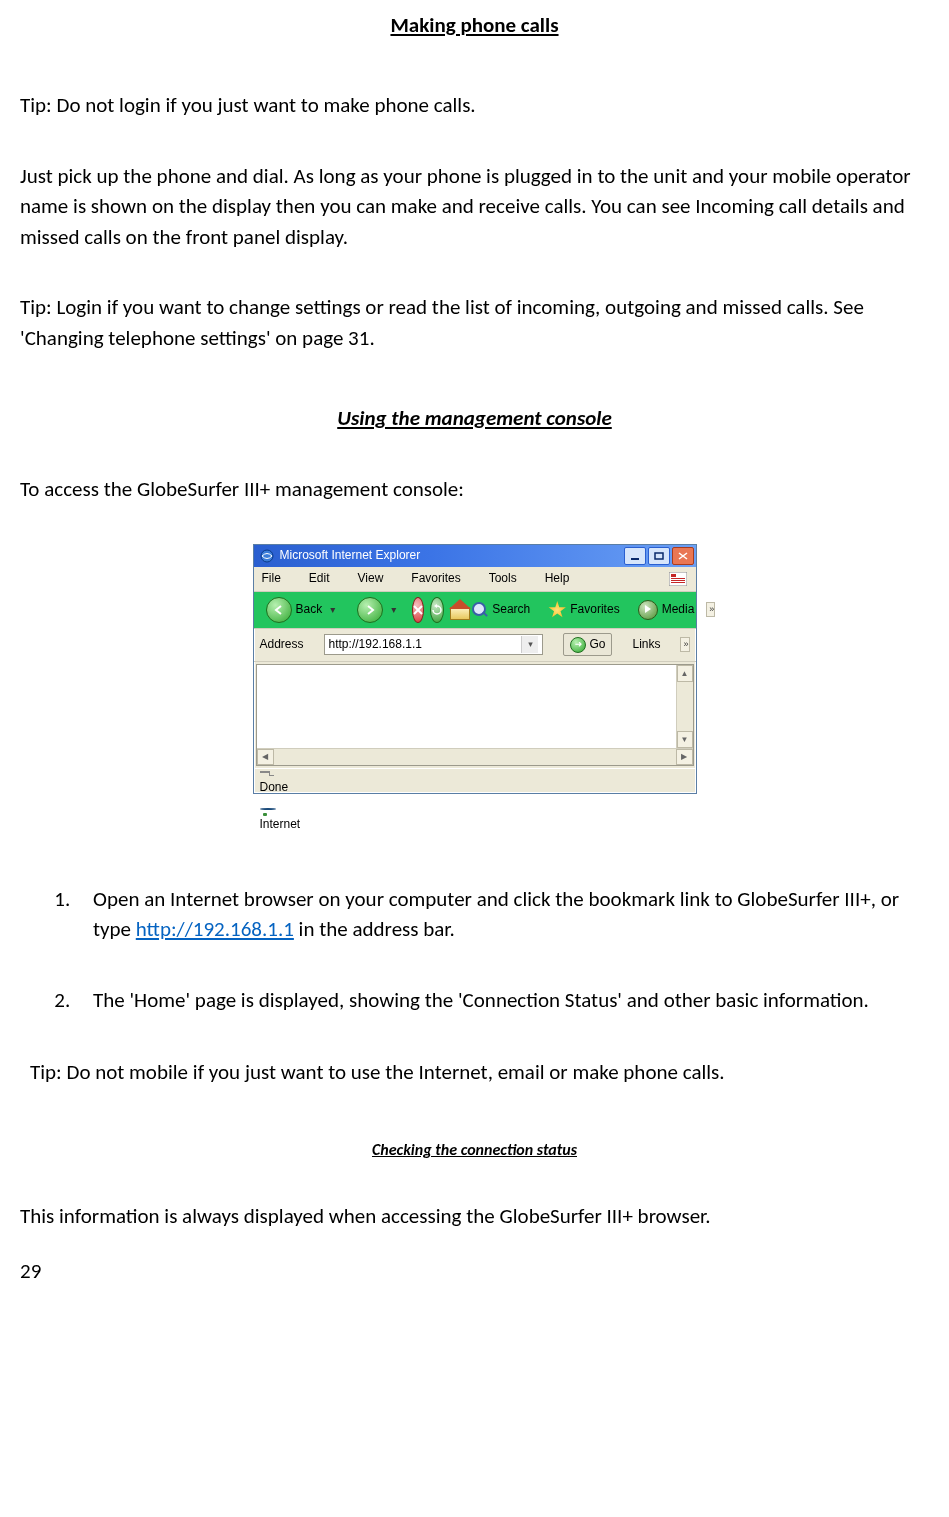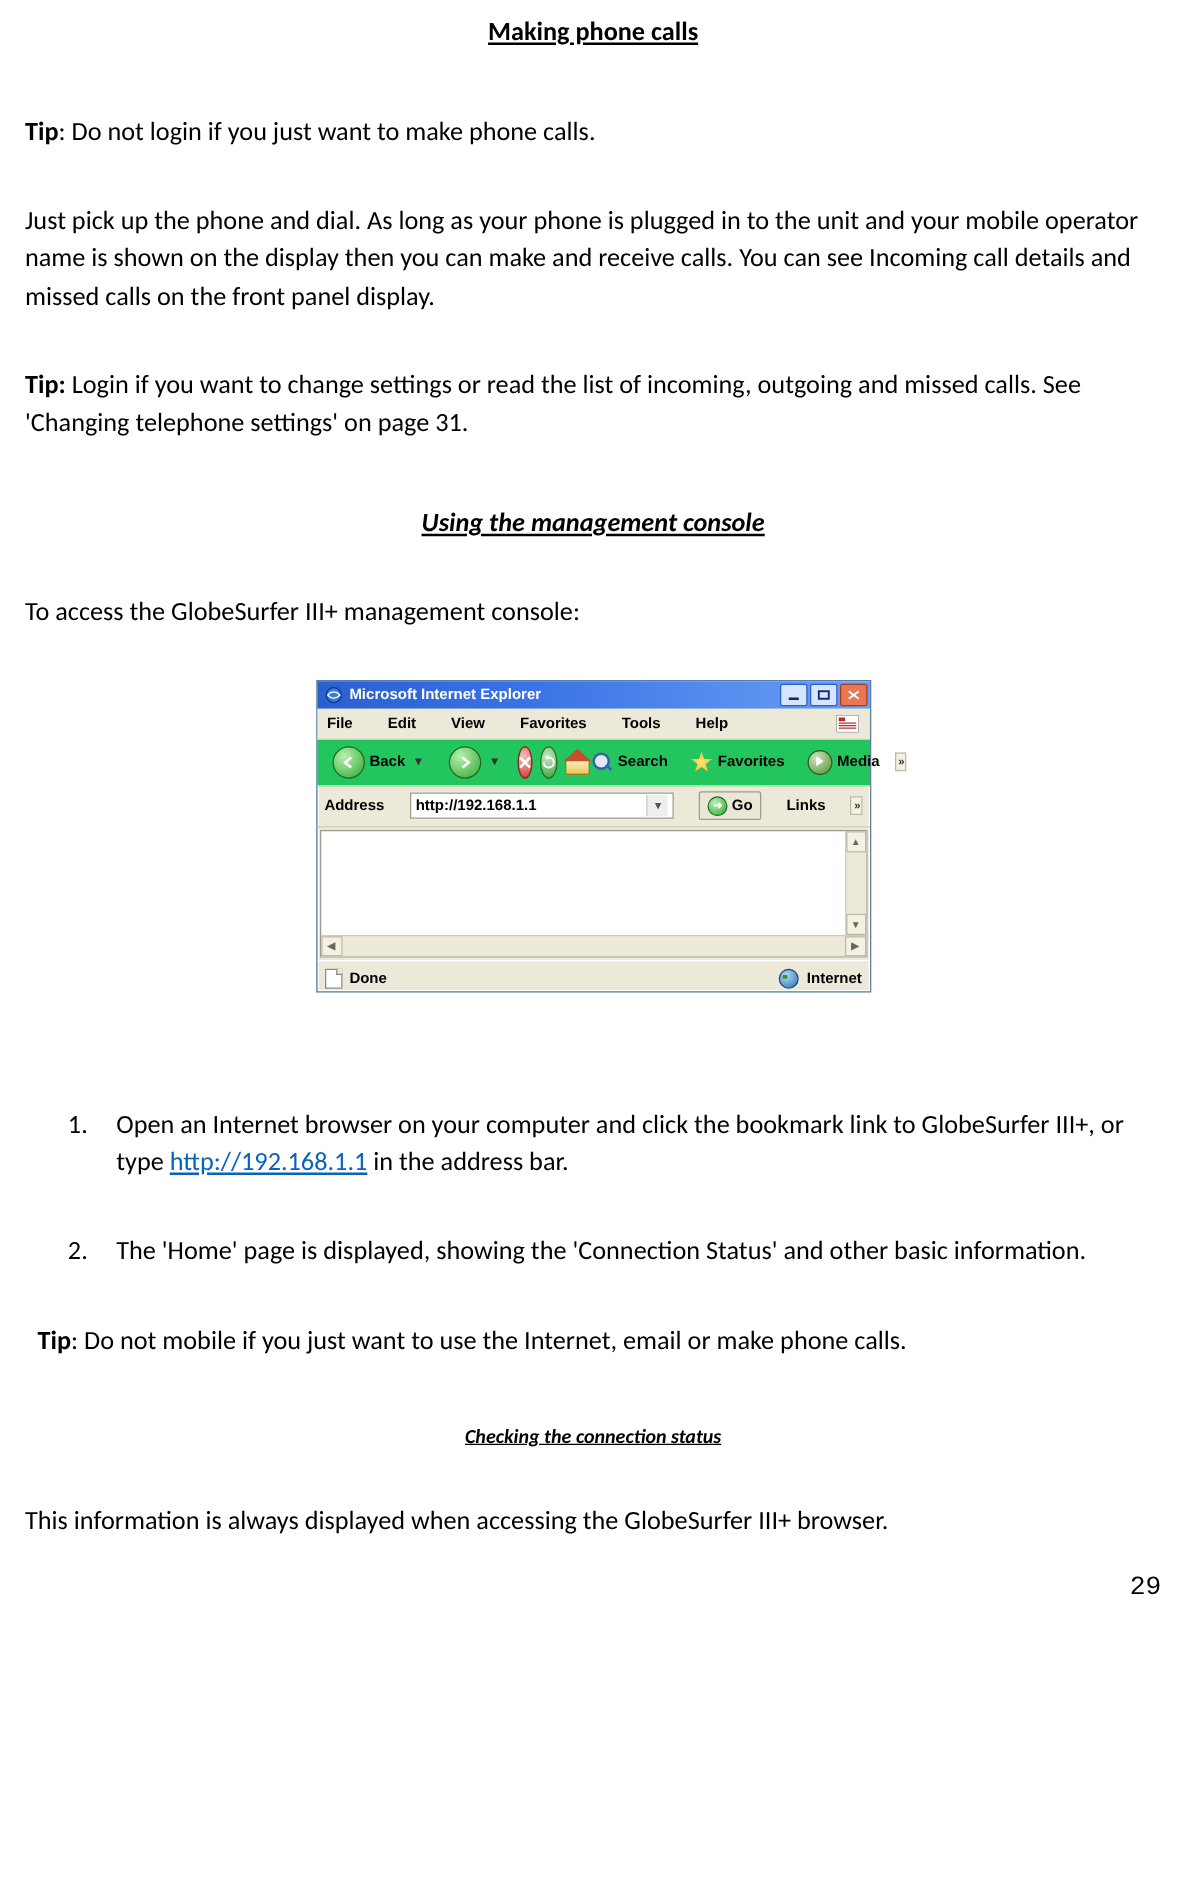--- a/index.html
+++ b/index.html
@@ -29,41 +29,39 @@
   }
   ol.steps {
     padding-left: 55px;
     margin: 0 0 42px 0;
   }
   ol.steps li {
     padding-left: 18px;
     margin-bottom: 40px;
   }
   .page-num {
-    text-align: right;
+    text-align: left;
     margin-top: 24px;
-    font-family: Liberation Mono, monospace;
   }
   a.link {
     color: #0563C1;
     text-decoration: underline;
   }
-  .bold { font-weight: bold; text-align: right; }
+  .bold { font-weight: normal; text-align: right; }
 
   
   .ie-wrap {
     width: 442px;
     margin: 25px auto 90px auto;
     font-family: Tahoma, Arial, sans-serif;
     font-size: 12px;
     color: #000;
     border: 1px solid #5a7ea5;
     background: #ece9d8;
     box-shadow: 0 0 0 1px #fff inset;
-    font-weight: bold;
   }
   .ie-title {
     display: flex;
     align-items: center;
     height: 22px;
     background: linear-gradient(to right, #2a5fd0, #3b74e6 40%, #6ba0f5);
     color: #fff;
     padding: 0 2px 0 6px;
     font-size: 12px;
   }
@@ -226,25 +224,26 @@
   .scroll-btn{
     height:15px; border:1px solid #bdb9a6; background:#f4f1e3;
     display:flex;align-items:center;justify-content:center;font-size:8px;color:#666;
   }
   .hscroll{
     height:16px; background:#ece9d8; border-top:1px solid #d0cdbd;
     display:flex; justify-content:space-between;
   }
   .hscroll .scroll-btn{width:15px;height:14px;}
   .ie-status{
-    display:flex; align-items:flex-end;
+    display:flex; align-items:flex-start;
     padding:2px 6px;
     border-top:1px solid #fff;
     height:20px;
     gap:6px;
+    flex-direction:column;
   }
   .ie-status .spacer{flex:1;}
   .globe-icon{
     width:14px;height:14px;border-radius:50%;
     background: radial-gradient(circle at 35% 30%, #b6d9f5, #2a6fb5);
     border:1px solid #1a4a7a;
     position:relative;
   }
   .globe-icon::after{
     content:""; position:absolute;

